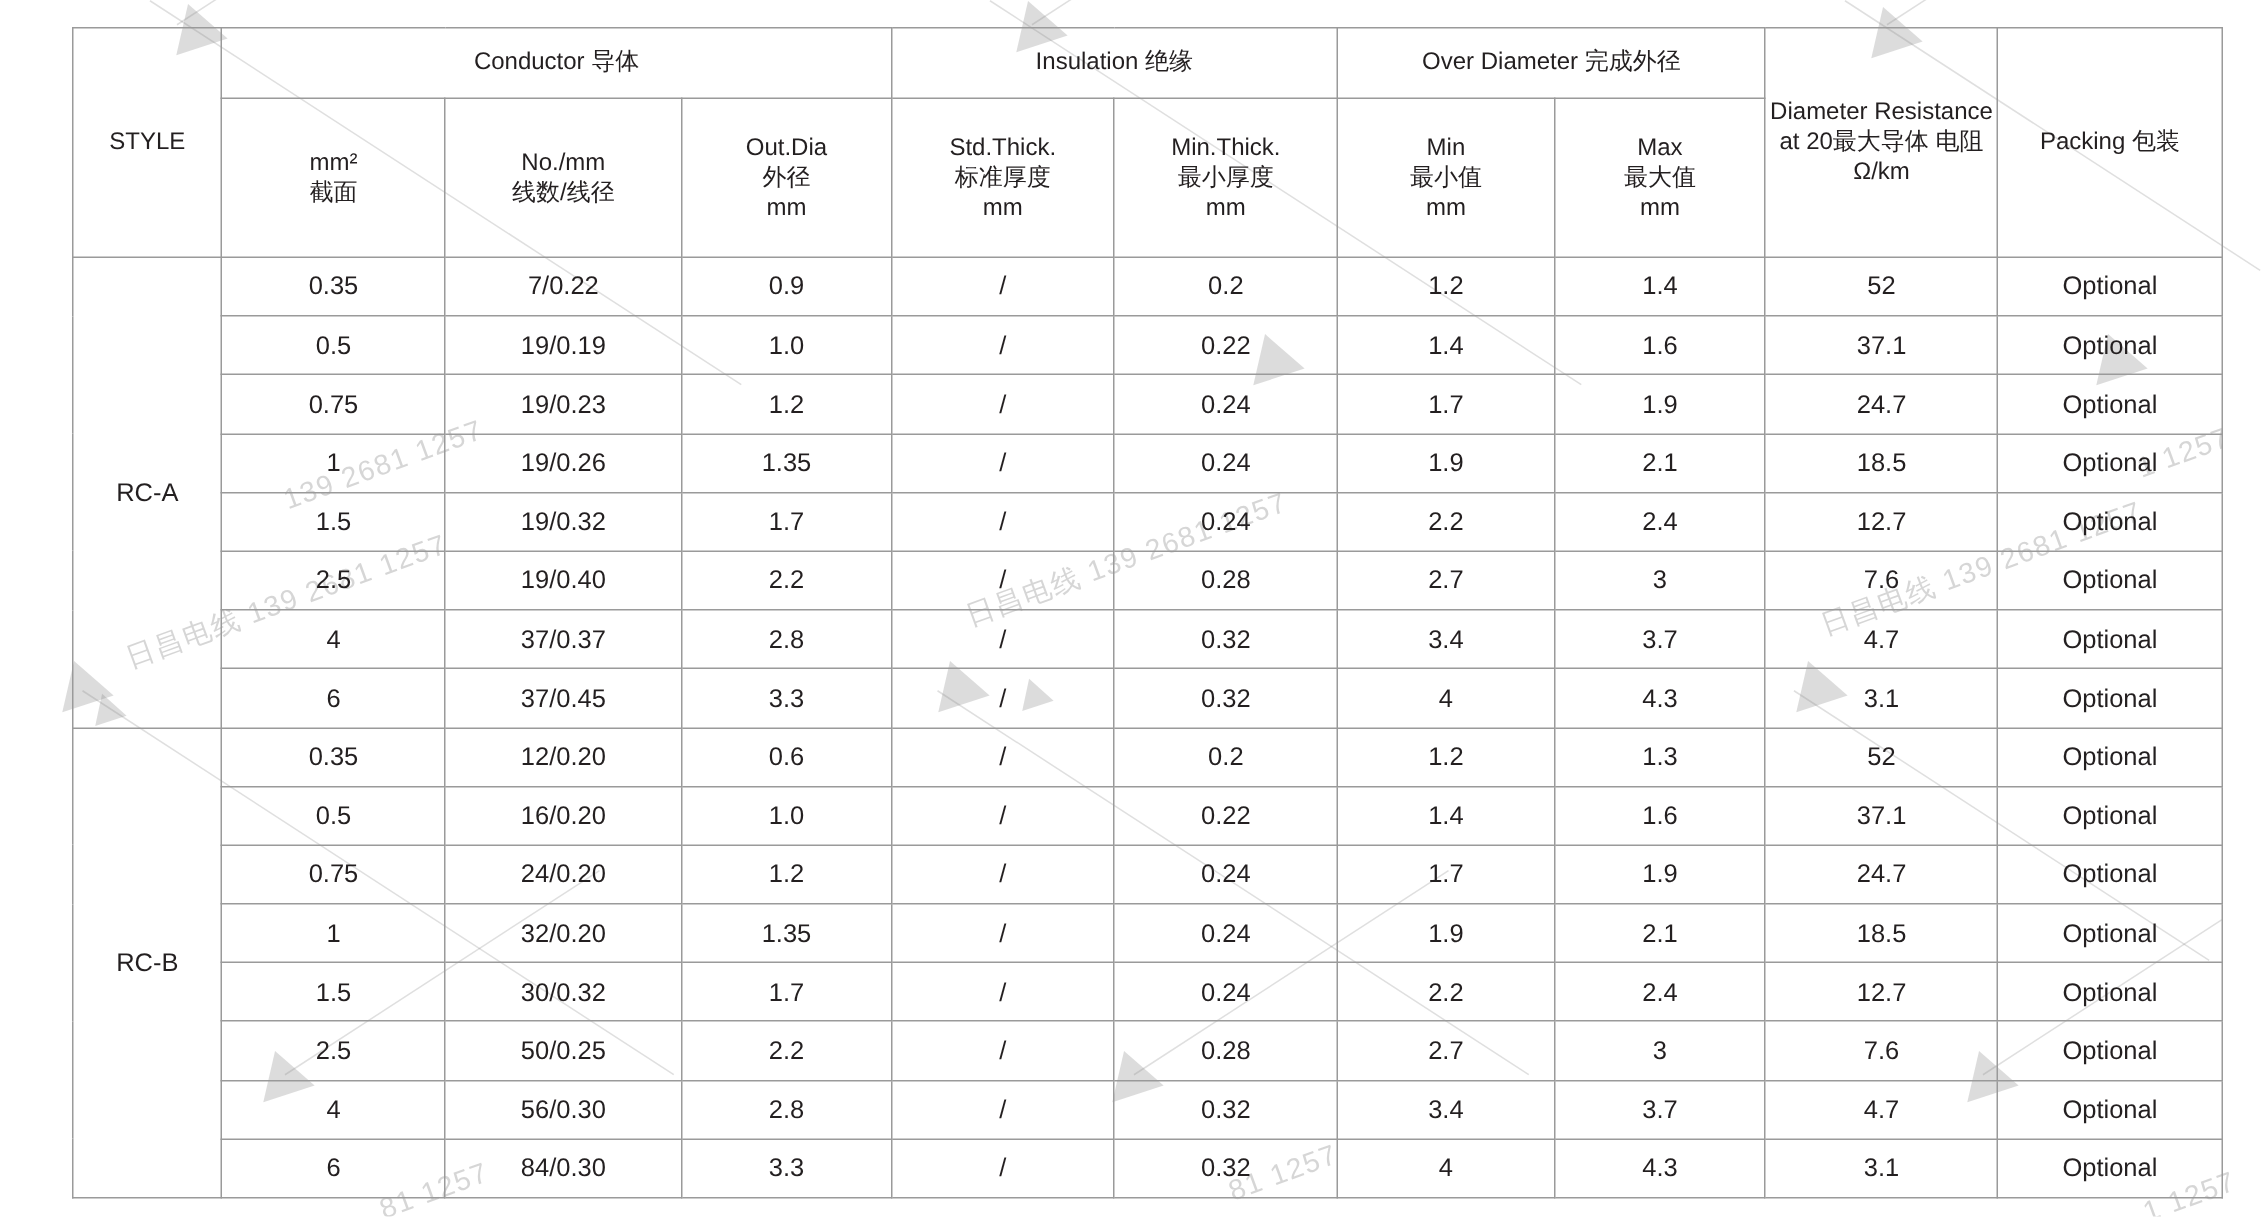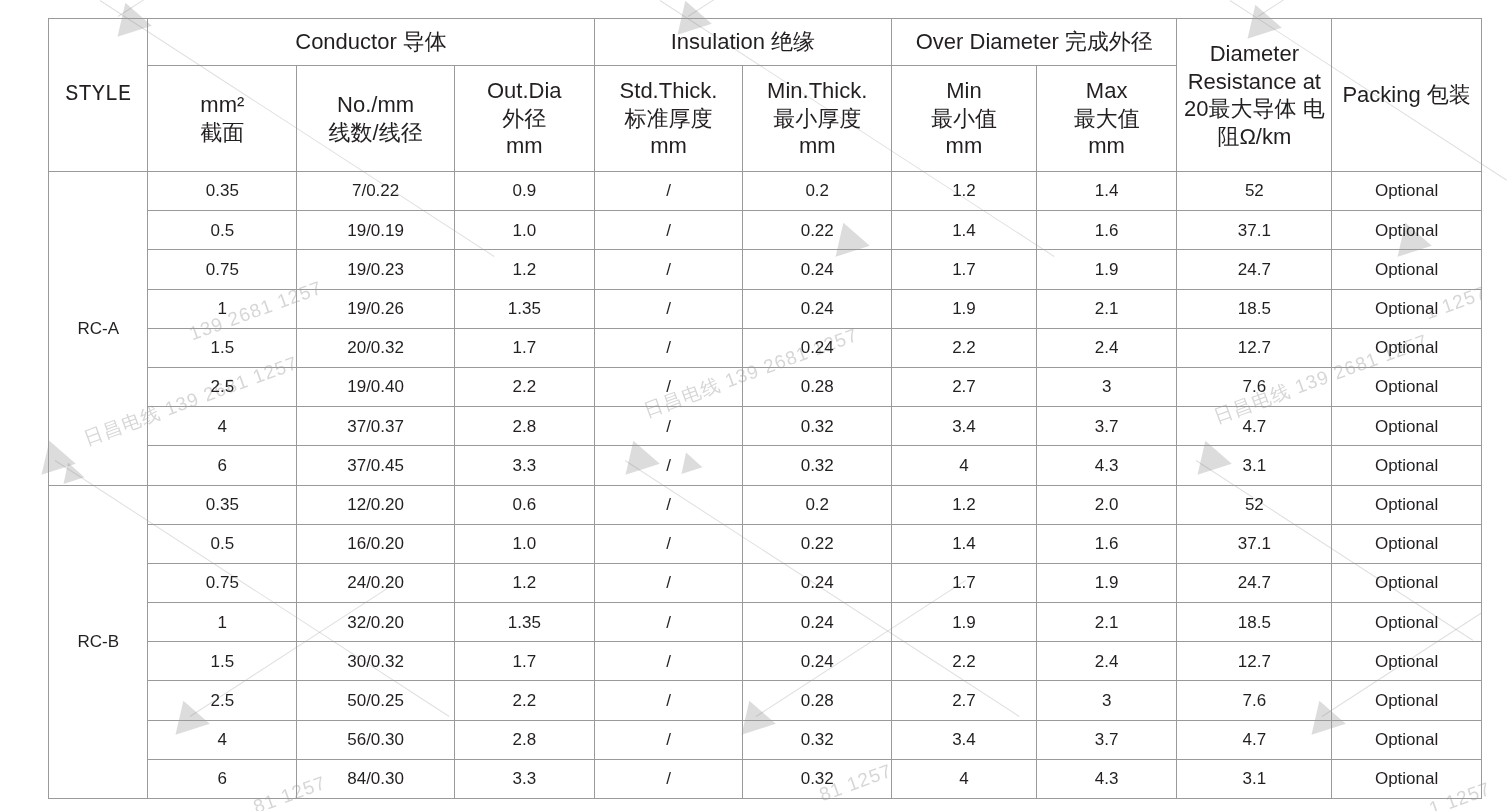--- a/index.html
+++ b/index.html
@@ -73,42 +73,41 @@
     text-align: center;
     vertical-align: middle;
     font-weight: normal;
     font-size: 17px;
     color: #231f20;
     background: transparent;
     padding: 0;
     line-height: 1.25;
   }
   table.spec thead th {
-    font-size: 22px;
+    font-size: 16px;
   }
   .grp-head {
     height: 46px;
   }
   .sub-head {
     height: 105px;
   }
   .sub-head .l {
     display: block;
   }
   .row-cell {
     height: 38.2px;
   }
   .style-cell {
     font-size: 18px;
     margin-left: 47px;
   }
   
   .style-head {
     font-size: 18px;
-    font-family: Liberation Mono, monospace;
   }
 </style>
 </head>
 <body>
 
 <div id="watermark-layer">
   <span class="wm-text" style="left:78px;  top:388px;">日昌电线 139 2681 1257</span>
   <span class="wm-text" style="left:638px; top:360px;">日昌电线 139 2681 1257</span>
   <span class="wm-text" style="left:1208px;top:366px;">日昌电线 139 2681 1257</span>
   <span class="wm-text" style="left:186px; top:300px;">139 2681 1257</span>
@@ -254,21 +253,21 @@
         <td class="row-cell">1.35</td>
         <td class="row-cell">/</td>
         <td class="row-cell">0.24</td>
         <td class="row-cell">1.9</td>
         <td class="row-cell">2.1</td>
         <td class="row-cell">18.5</td>
         <td class="row-cell">Optional</td>
       </tr>
       <tr>
         <td class="row-cell">1.5</td>
-        <td class="row-cell">20/0.32</td>
+        <td class="row-cell">19/0.32</td>
         <td class="row-cell">1.7</td>
         <td class="row-cell">/</td>
         <td class="row-cell">0.24</td>
         <td class="row-cell">2.2</td>
         <td class="row-cell">2.4</td>
         <td class="row-cell">12.7</td>
         <td class="row-cell">Optional</td>
       </tr>
       <tr>
         <td class="row-cell">2.5</td>
@@ -305,21 +304,21 @@
       </tr>
 
       <tr>
         <td class="style-cell" rowspan="8">RC-B</td>
         <td class="row-cell">0.35</td>
         <td class="row-cell">12/0.20</td>
         <td class="row-cell">0.6</td>
         <td class="row-cell">/</td>
         <td class="row-cell">0.2</td>
         <td class="row-cell">1.2</td>
-        <td class="row-cell">2.0</td>
+        <td class="row-cell">1.3</td>
         <td class="row-cell">52</td>
         <td class="row-cell">Optional</td>
       </tr>
       <tr>
         <td class="row-cell">0.5</td>
         <td class="row-cell">16/0.20</td>
         <td class="row-cell">1.0</td>
         <td class="row-cell">/</td>
         <td class="row-cell">0.22</td>
         <td class="row-cell">1.4</td>

